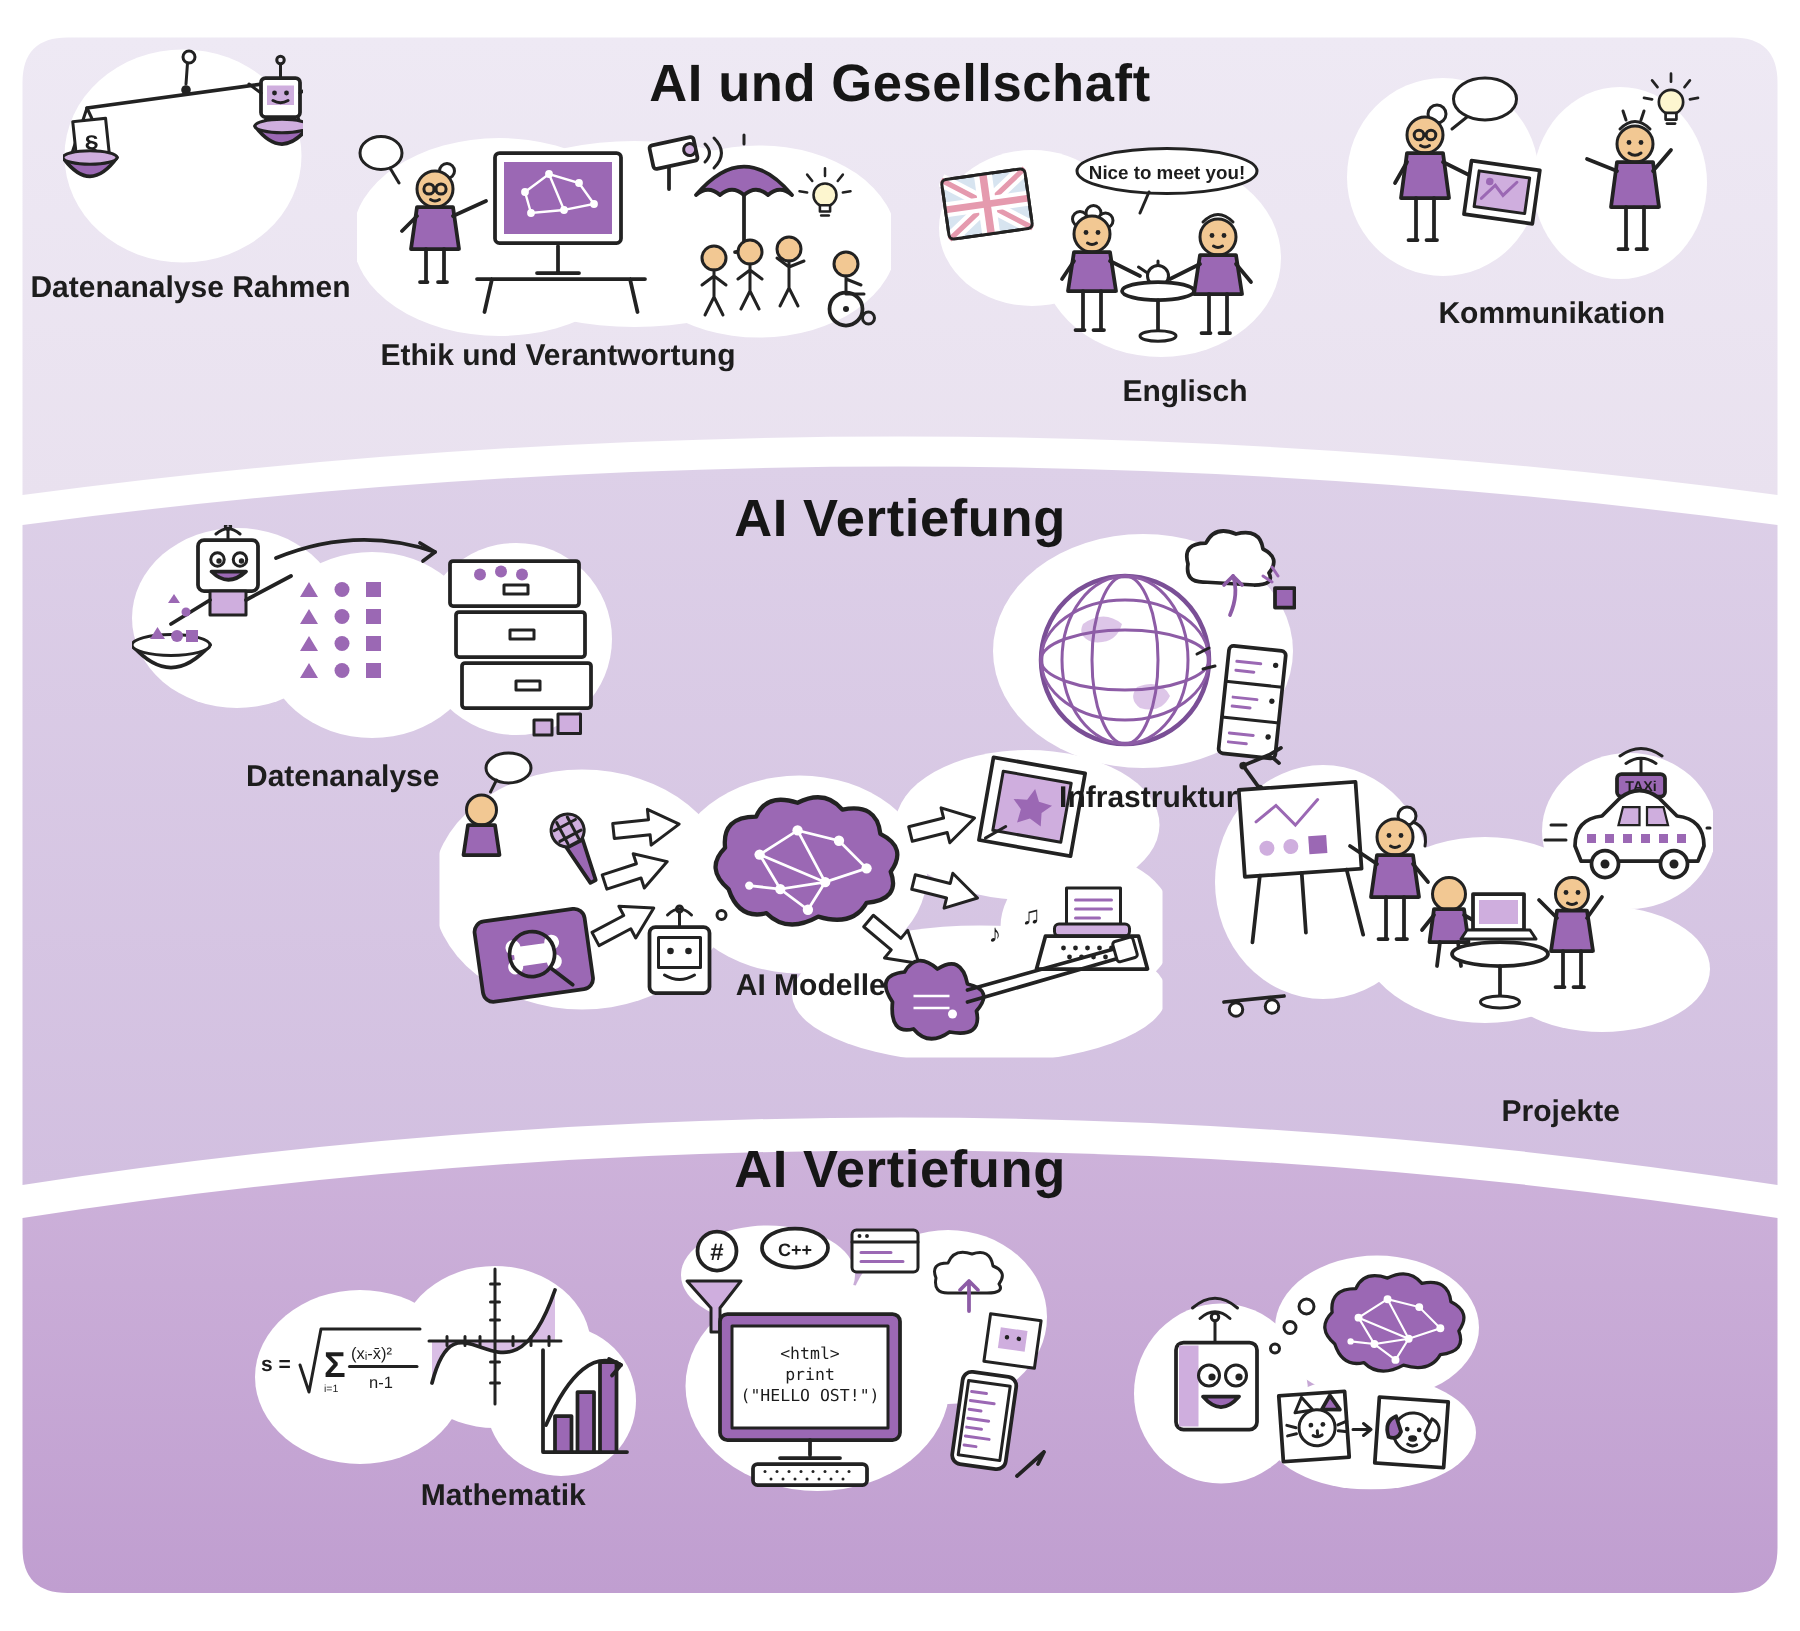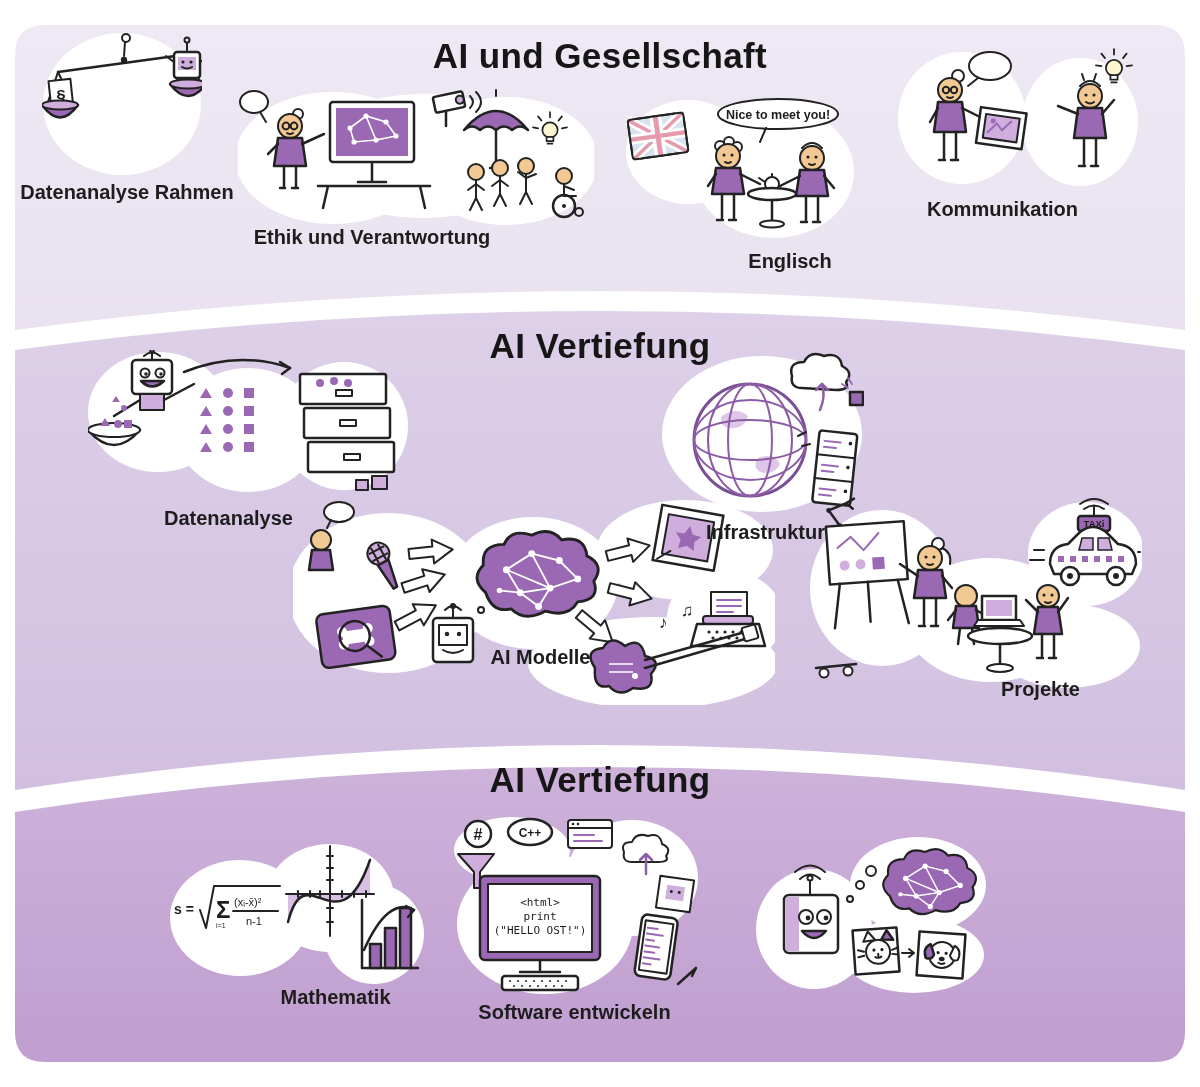--- a/index.html
+++ b/index.html
@@ -257,21 +257,21 @@
     <g>
       <path class="ink" d="M182,40 Q192,30 202,40 M186,34 L184,28 M196,34 L198,28"></path>
       <circle class="skin" cx="192" cy="50" r="12"></circle>
       <circle cx="188" cy="49" r="1.6" fill="#222"></circle>
         <circle cx="196" cy="49" r="1.6" fill="#222"></circle>
       <path class="ink" d="M188,56 Q192,59 196,56"></path>
       <path class="pf" d="M180,62 L204,62 L208,92 L176,92 Z"></path>
       <path class="ink25" d="M180,68 L160,60 M204,68 L216,54 M186,92 L186,120 M198,92 L198,120 M181,120 L187,120 M193,120 L200,120"></path>
     </g>
   </svg>
-  <div class="item-label" style="left:900px;top:198px;width:205px">Kommunikation</div>
+  <div class="item-label" style="left:932px;top:198px;width:205px">Kommunikation</div>
 
   <svg class="art" style="left:88px;top:350px" width="320" height="152" viewBox="0 0 320 152">
     <ellipse class="blob" cx="70" cy="62" rx="70" ry="60"></ellipse>
     <ellipse class="blob" cx="160" cy="80" rx="72" ry="62"></ellipse>
     <ellipse class="blob" cx="256" cy="76" rx="64" ry="64"></ellipse>
     <g>
       <path class="ink" d="M64,10 L64,2"></path>
         <circle class="ink" cx="64" cy="1" r="1.8"></circle>
       <path class="ink" d="M56,6 q8,-7 16,0"></path>
       <rect class="wf" x="44" y="10" width="40" height="34" rx="4"></rect>
@@ -500,21 +500,21 @@
         <rect x="296" y="60" width="6" height="6"></rect>
           <rect x="308" y="60" width="6" height="6"></rect>
         </g>
       <circle class="wf" cx="260" cy="80" r="9"></circle>
         <circle cx="260" cy="80" r="3" fill="#222"></circle>
       <circle class="wf" cx="306" cy="80" r="9"></circle>
         <circle cx="306" cy="80" r="3" fill="#222"></circle>
       <path class="ink" d="M234,54 h-10 M234,64 h-14 M330,56 h-2"></path>
     </g>
   </svg>
-  <div class="item-label" style="left:958px;top:678px;width:165px">Projekte</div>
+  <div class="item-label" style="left:958px;top:730px;width:165px">Projekte</div>
 
   <svg class="art" style="left:168px;top:836px" width="256" height="150" viewBox="0 0 256 150">
     <ellipse class="blob" cx="72" cy="82" rx="70" ry="58"></ellipse>
     <ellipse class="blob" cx="162" cy="62" rx="64" ry="54"></ellipse>
     <ellipse class="blob" cx="206" cy="98" rx="50" ry="50"></ellipse>
     <g transform="translate(4,46)">
       <text x="2" y="32" font-size="14" font-weight="bold">s =</text>
       <path class="ink" d="M28,28 L34,46 L42,4 L108,4"></path>
       <text x="44" y="36" font-size="24" font-weight="bold">Σ</text>
       <text x="44" y="46" font-size="7">i=1</text>
@@ -597,21 +597,20 @@
           <circle cx="112" cy="170" r="1"></circle>
         </g>
     </g>
     <g transform="rotate(8 206 132)">
       <rect class="wf" x="188" y="100" width="36" height="62" rx="6"></rect>
       <rect class="wf2" x="192" y="106" width="28" height="50"></rect>
       <path class="pthin" d="M195,113 h10 M195,119 h16 M195,125 h8 M195,131 h14 M195,137 h10 M195,143 h16 M195,149 h8"></path>
     </g>
     <path class="ink25" d="M228,168 L246,152 M246,152 L242,160"></path>
   </svg>
-  <div class="item-label" style="left:452px;top:1001px;width:245px">Software entwickeln</div>
 
   <svg class="art" style="left:756px;top:833px" width="230" height="160" viewBox="0 0 230 160">
     <ellipse class="blob" cx="58" cy="96" rx="58" ry="60"></ellipse>
     <ellipse class="blob" cx="162" cy="52" rx="68" ry="48"></ellipse>
     <ellipse class="blob" cx="158" cy="122" rx="70" ry="38"></ellipse>
     <g>
       <path class="ink" d="M54,62 L54,48"></path>
         <circle class="ink" cx="54" cy="45" r="2.5"></circle>
       <path class="ink" d="M44,46 Q54,37 64,46 M39,39 Q54,26 69,39"></path>
       <rect class="wf" x="28" y="62" width="54" height="58" rx="5"></rect>

